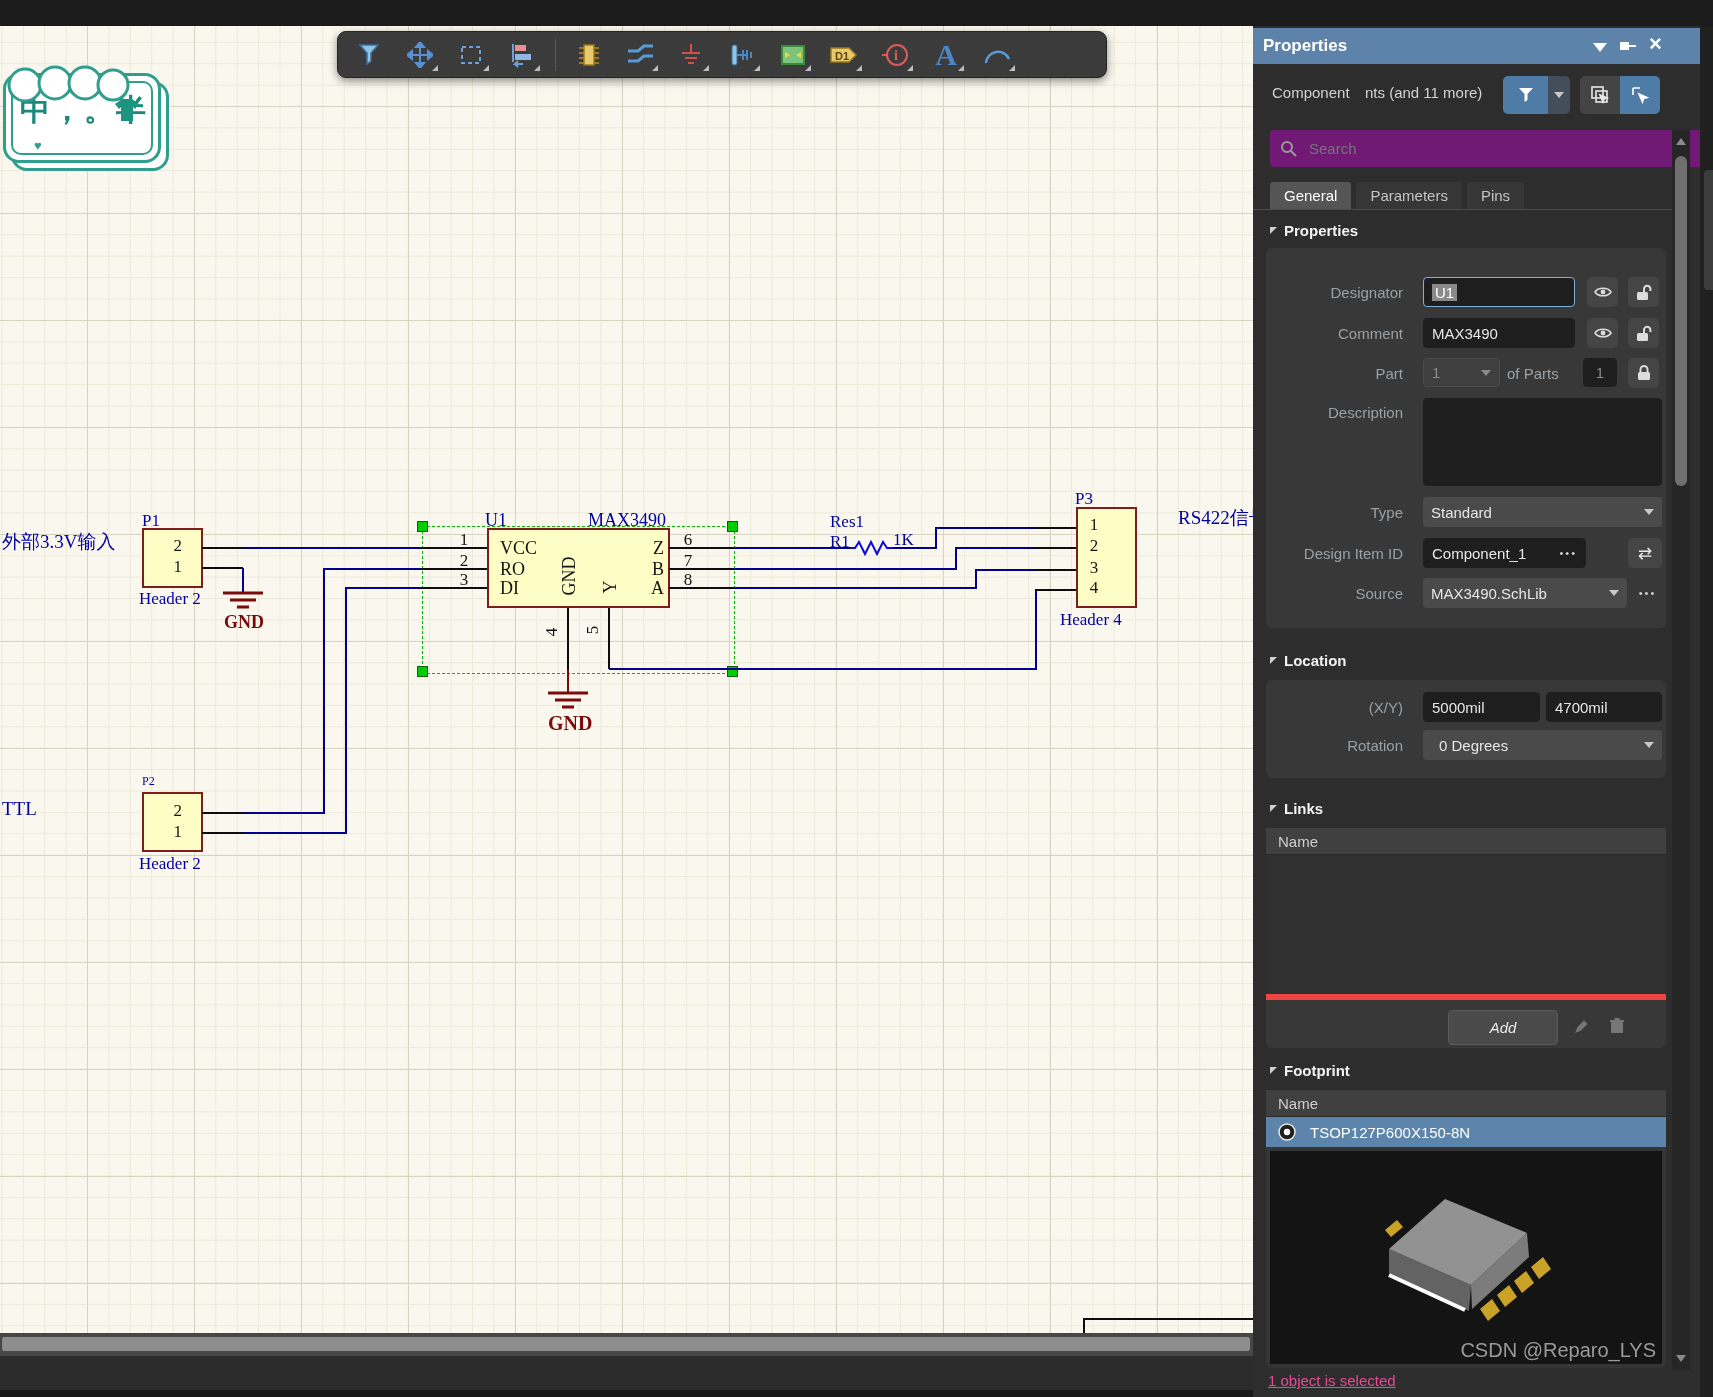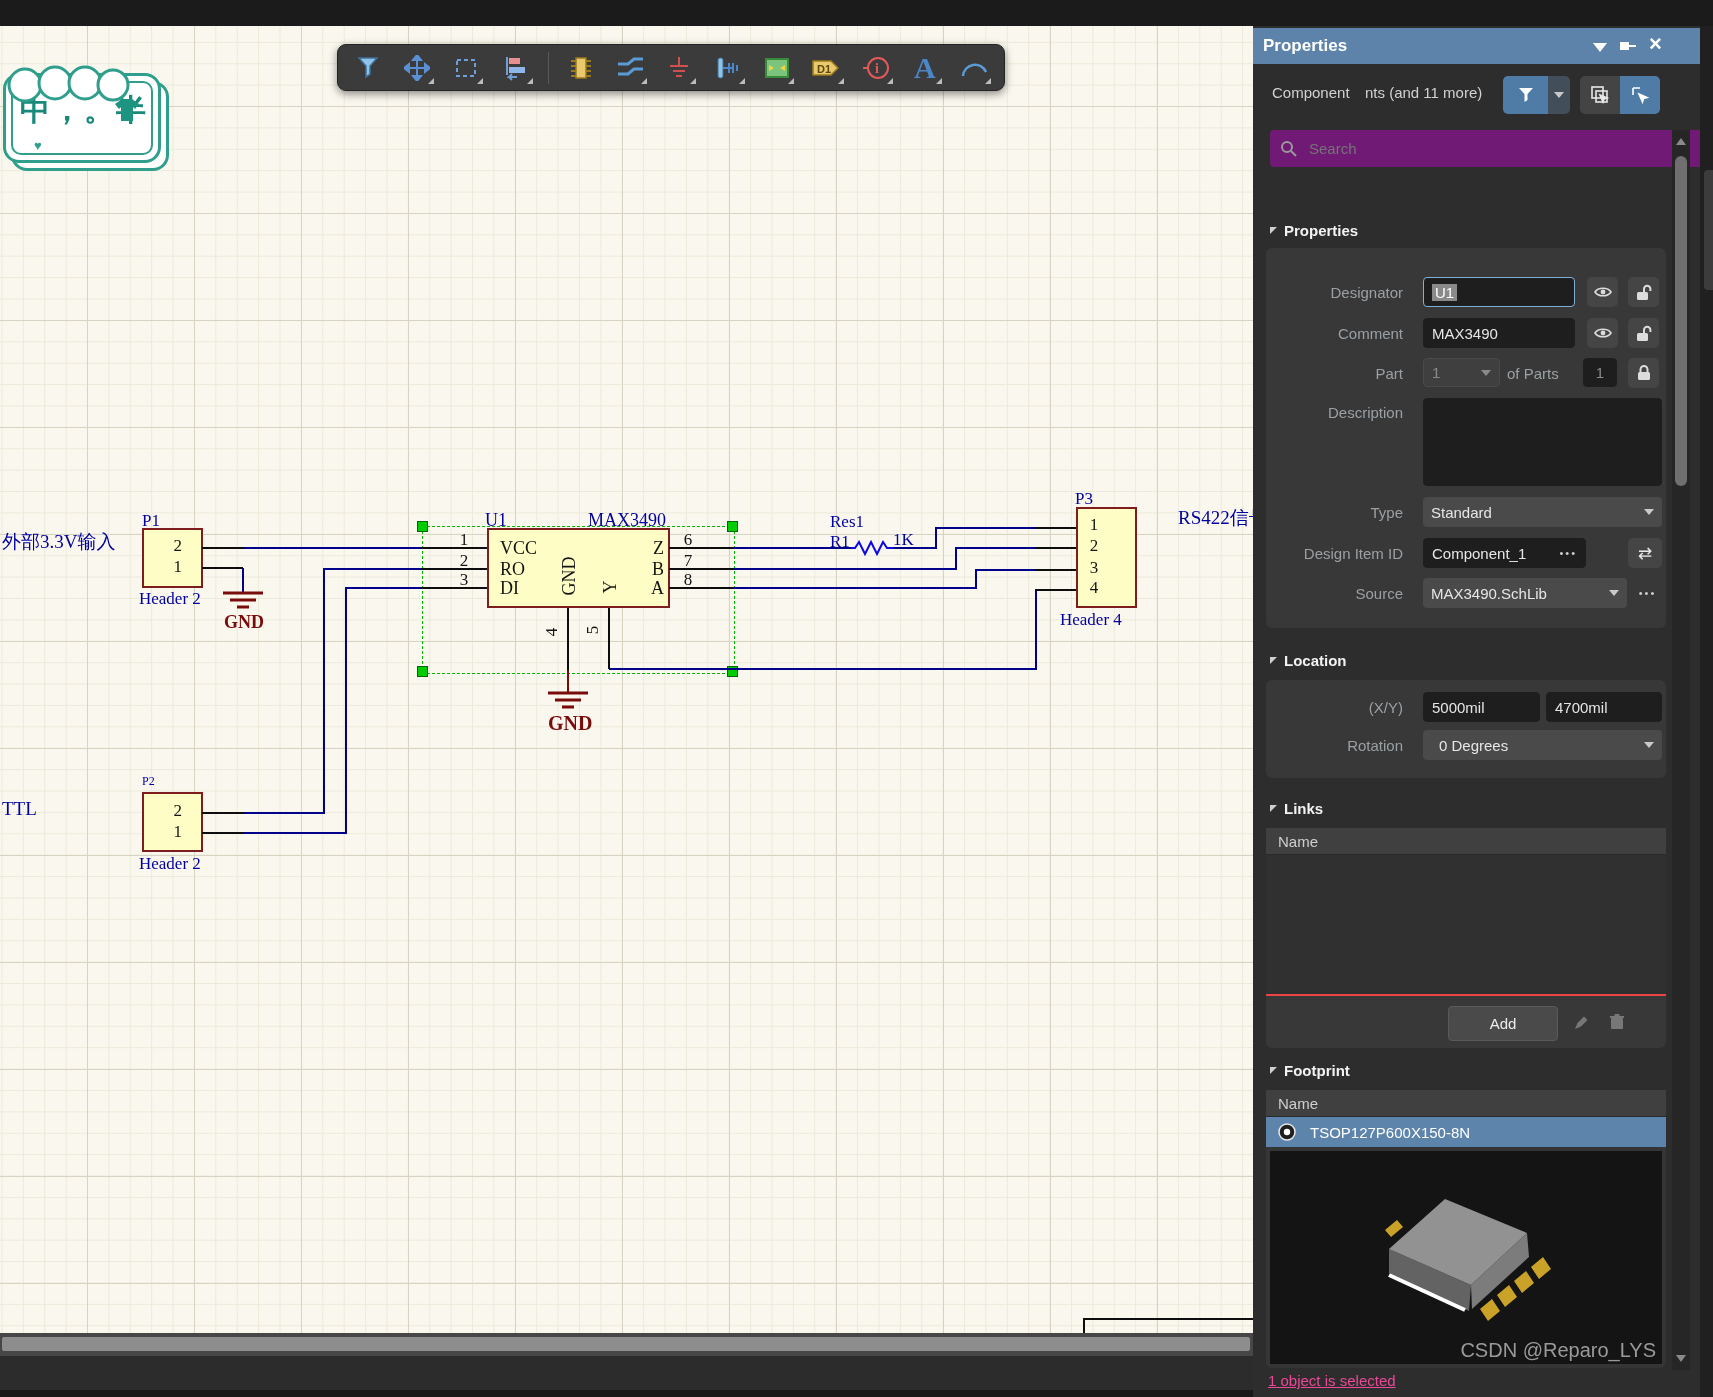--- a/index.html
+++ b/index.html
@@ -20,23 +20,23 @@
   .pk{position:absolute;background:#0d0d0d;}
   .red{background:#7a0b0b;}
   .sch{font-family:"Liberation Serif",serif;color:#0000a0;}
   .pnum{position:absolute;font-family:"Liberation Serif",serif;color:#141414;font-size:17px;line-height:18px;}
   .pname{position:absolute;font-family:"Liberation Serif",serif;color:#141414;font-size:18px;line-height:18px;}
   .rot{display:flex;align-items:center;justify-content:center;transform:rotate(-90deg);}
   .cbox{position:absolute;background:#fdfdc5;border:2px solid #7e1d1d;box-sizing:border-box;}
   .gtxt{position:absolute;font-family:"Liberation Serif",serif;color:#7a0b0b;font-size:18px;font-weight:bold;}
   .handle{position:absolute;width:11px;height:11px;background:#00cc00;border:1px solid #056605;box-sizing:border-box;}
   
-  #toolbar{position:absolute;left:337px;top:31px;width:668px;height:47px;background:#3b3b3b;
+  #toolbar{position:absolute;left:337px;top:31px;width:770px;height:47px;background:#3b3b3b;
     border:1px solid #242424;border-radius:9px;box-shadow:0 3px 8px rgba(0,0,0,.45);
-    display:flex;align-items:center;padding:0 10px;box-sizing:border-box;gap:9px;margin-top:13px;}
+    display:flex;align-items:center;padding:0 10px;box-sizing:border-box;gap:9px;}
   .tbi{position:relative;width:42px;height:38px;display:flex;align-items:center;justify-content:center;border-radius:5px;}
   .tbi.dd::after{content:"";position:absolute;right:3px;bottom:3px;width:0;height:0;
     border-left:6px solid transparent;border-bottom:6px solid #bdbdbd;}
   .tbsep{width:1px;height:32px;background:#585858;margin:0 3px;}
   
   #panel{position:absolute;left:1253px;top:26px;width:447px;height:1371px;background:#2d2d2d;color:#d6d6d6;}
   .ptitle{position:absolute;left:0;top:2px;width:100%;height:36px;background:#5d83aa;display:flex;align-items:center;}
   .lbl{position:absolute;color:#9aa0a4;font-size:15px;text-align:right;}
   .inp{position:absolute;background:#1e1e1e;border:1px solid #1e1e1e;border-radius:4px;color:#e6e6e6;
        font-size:15px;display:flex;align-items:center;padding:0 8px;box-sizing:border-box;}
@@ -344,20 +344,31 @@
     </div>
 
     <div class="abs" style="left:17px;top:104px;width:449px;height:37px;background:#701a75;border-radius:4px;display:flex;align-items:center;">
       <svg style="margin-left:10px;" width="17" height="17">
         <circle cx="7" cy="7" r="5" fill="none" stroke="#9a9a9a" stroke-width="2"></circle>
           <line x1="11" y1="11" x2="16" y2="16" stroke="#9a9a9a" stroke-width="2"></line>
       </svg>
       <input style="flex: 1 1 0%; margin: 0px 10px; background: transparent; border: none; outline: none; color: rgb(189, 189, 189); font-size: 15px; font-family: &quot;Liberation Sans&quot;, sans-serif;" placeholder="Search">
     </div>
 
+    <div class="abs" style="left:0;top:156px;width:419px;height:28px;display:flex;align-items:flex-end;padding-left:17px;box-sizing:border-box;border-bottom:1px solid #4c4c4c;">
+      <div class="tab active">
+          <span>General</span>
+        </div>
+      <div class="tab">
+          <span>Parameters</span>
+        </div>
+      <div class="tab">
+          <span>Pins</span>
+        </div>
+    </div>
 
     <div class="sect" style="left:17px;top:196px;">
       <span class="sectmark"></span>
       <span>Properties</span>
     </div>
     <div class="group" style="top:222px;height:380px;"></div>
 
     <div class="lbl" style="left:0;top:258px;width:150px;">Designator</div>
     <div class="inp" style="left:170px;top:251px;width:152px;height:30px;border:1px solid #7fb0d8;">
       <span style="background:#8a8a8a;color:#ffffff;padding:0 3px;">U1</span>
@@ -449,21 +460,21 @@
 
     <div class="sect" style="left:17px;top:774px;">
       <span class="sectmark"></span>
       <span>Links</span>
     </div>
     <div class="group" style="top:802px;height:220px;">
       <div class="thead" style="top:0;">
         <span>Name</span>
       </div>
       <div class="abs" style="left:0;top:27px;width:100%;height:139px;background:#303030;"></div>
-      <div class="abs" style="left:0;top:166px;width:100%;height:54px;border-top:2px solid #ef4444;">
+      <div class="abs" style="left:0;top:166px;width:100%;height:54px;border-top:6px solid #ef4444;font-style:italic;">
         <div class="abs" style="left:182px;top:10px;width:108px;height:33px;background:#4a4a4a;border:1px solid #5a5a5a;border-radius:4px;display:flex;align-items:center;justify-content:center;font-size:15px;color:#ececec;">
           <span>Add</span>
         </div>
         <svg class="abs" style="left:308px;top:19px;" width="15" height="15">
           <path d="M1 14 l2.5-6 L10 1.5 13.5 5 7 11.5 1 14 Z" fill="#777777"></path>
         </svg>
         <svg class="abs" style="left:344px;top:18px;" width="14" height="16">
           <rect x="1" y="4" width="12" height="11" rx="1" fill="#777777"></rect>
             <rect x="0" y="2" width="14" height="2" fill="#777777"></rect>
             <rect x="4.5" y="0" width="5" height="2" fill="#777777"></rect>

